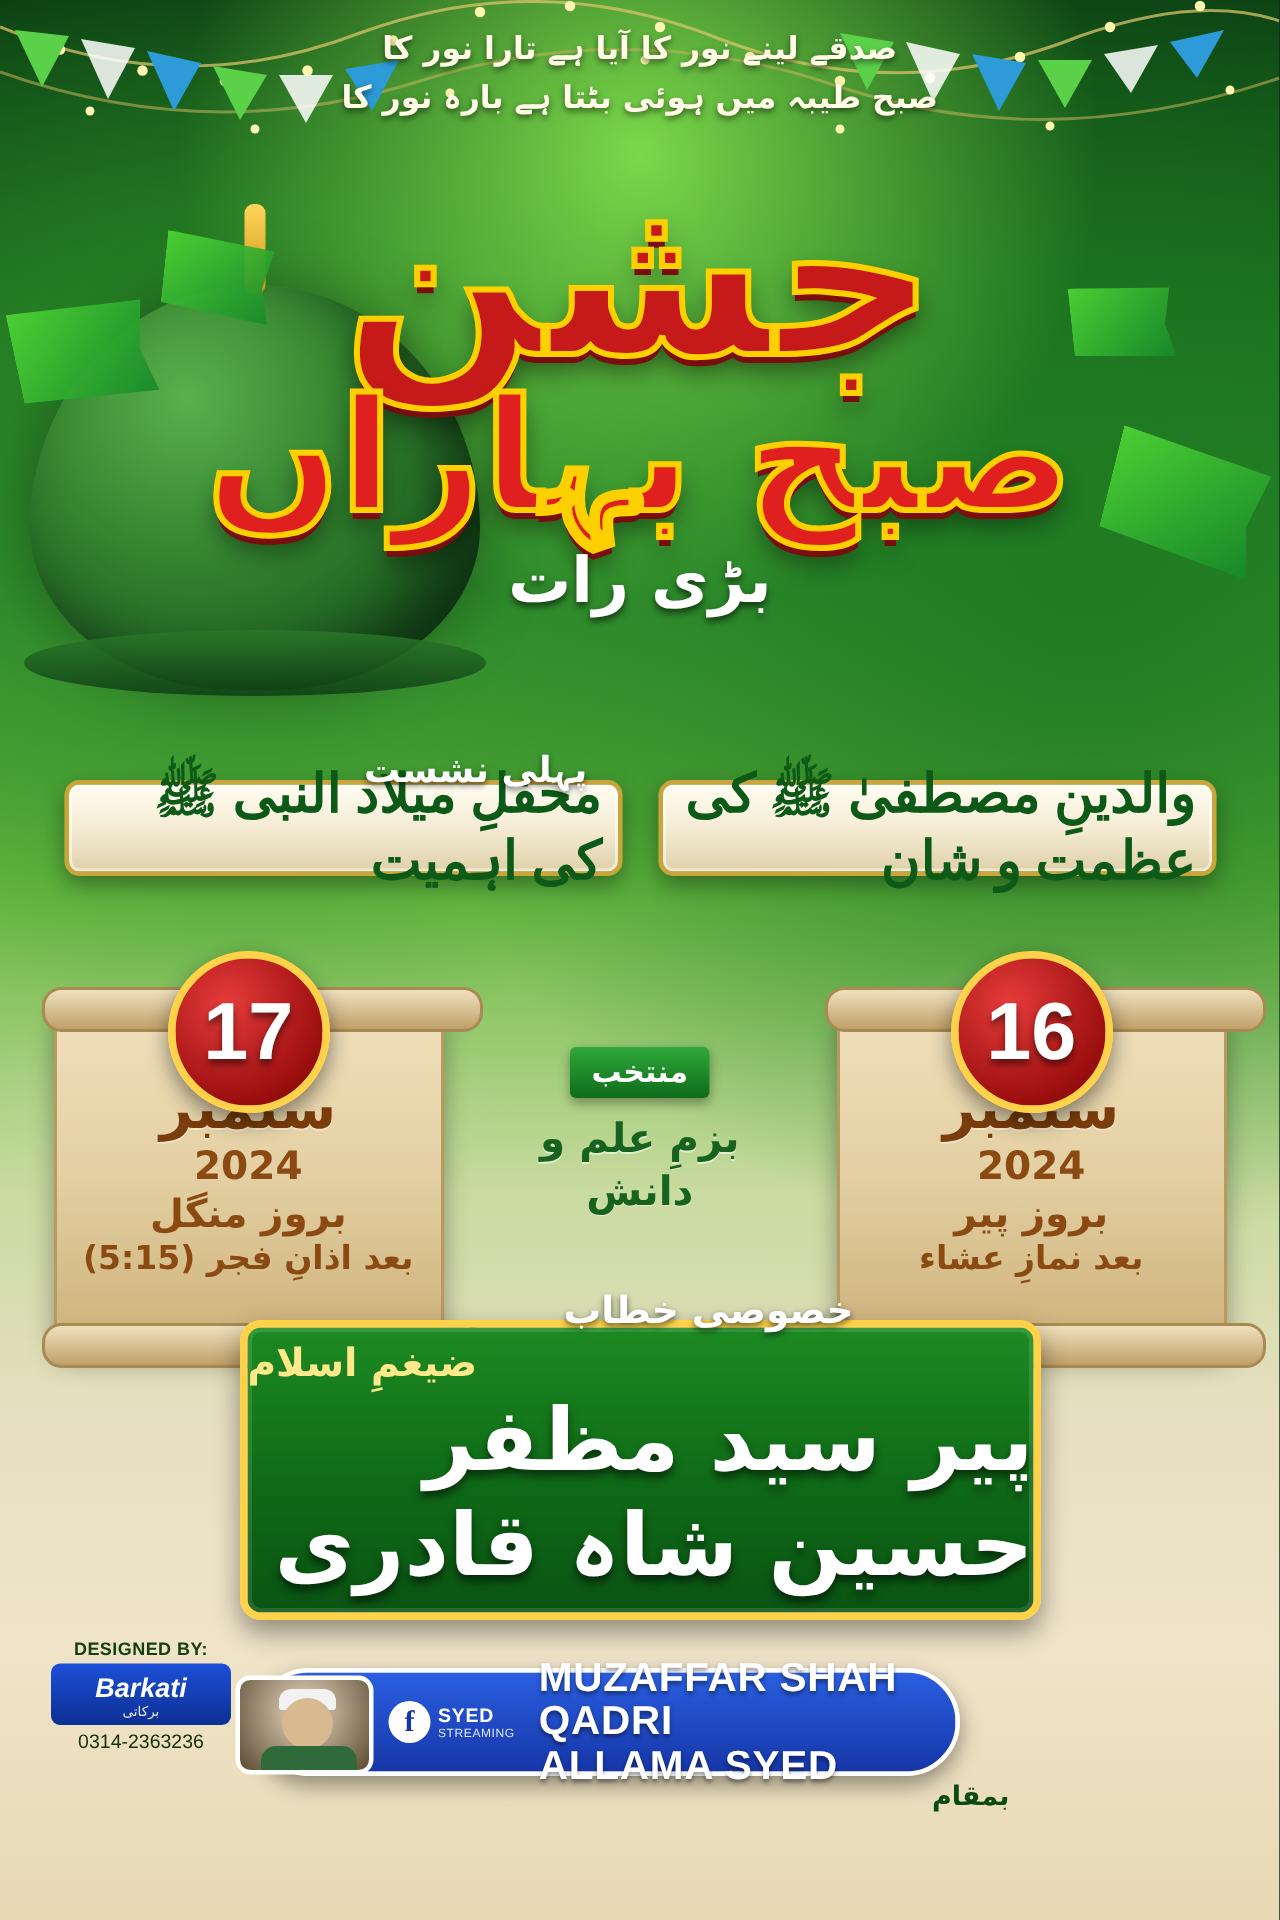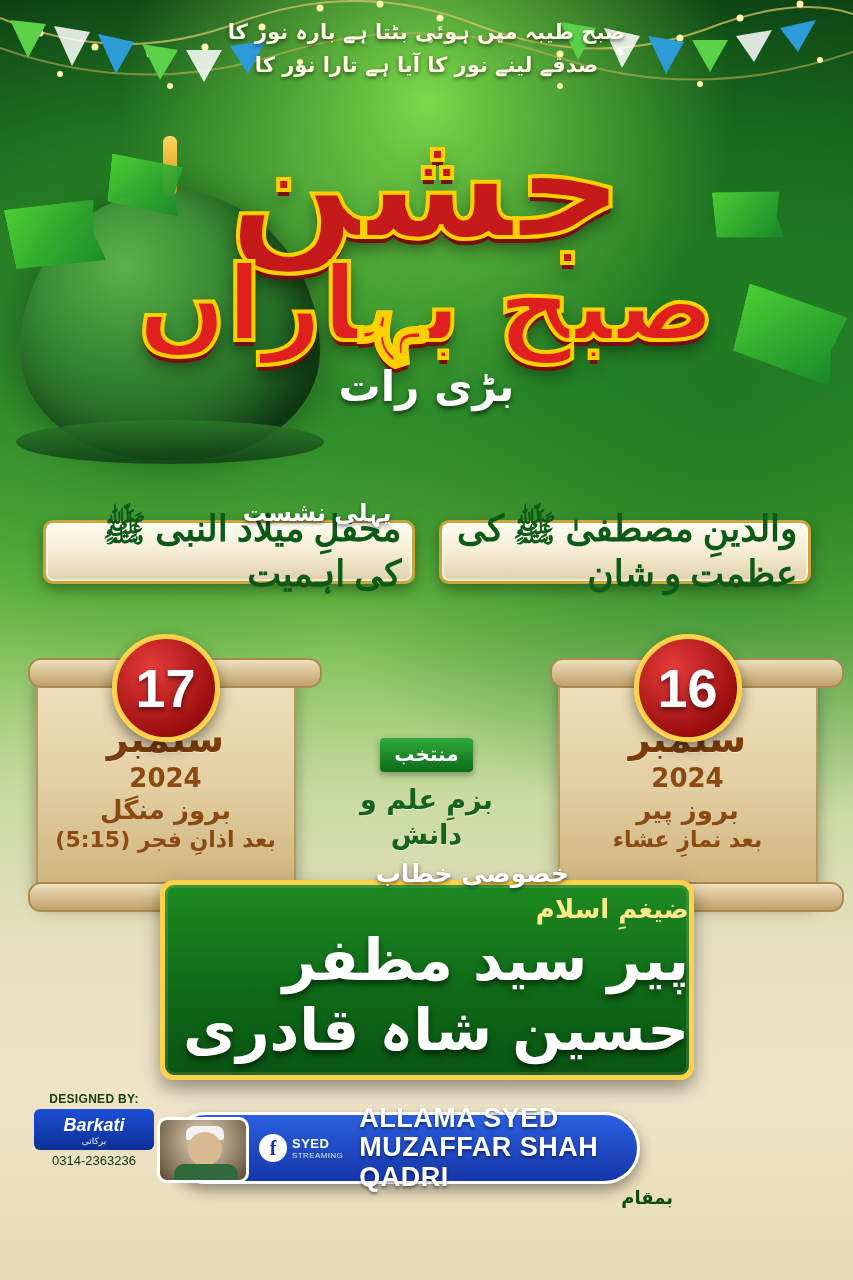--- a/index.html
+++ b/index.html
@@ -188,21 +188,21 @@
     background: radial-gradient(circle at 35% 30%, #e63b3b, #9d0f0f 70%, #6d0707 100%);
     border: 5px solid #ffd24a;
     box-shadow: 0 6px 14px rgba(0,0,0,.45);
     display:flex; align-items:center; justify-content:center;
     color:#fff; font-size: 54px; font-weight: bold;
     font-family: "Liberation Sans", sans-serif;
     text-shadow: 0 3px 5px rgba(0,0,0,.5);
     z-index: 3;
   }
   .mid-note {
-    width: 150px; margin-top: 108px; text-align:center; direction: rtl;
+    width: 150px; margin-top: 68px; text-align:center; direction: rtl;
   }
   .mid-flag {
     display:inline-block;
     background: linear-gradient(180deg,#2fa93a,#0e6b1a);
     color:#fff; font-weight:bold; font-size:20px;
     font-family: "DejaVu Sans", sans-serif;
     padding: 4px 14px 6px; border-radius:4px;
     box-shadow: 0 3px 7px rgba(0,0,0,.35);
   }
   .mid-text {
@@ -214,21 +214,21 @@
   }
 
   
   .speaker-panel {
     position: absolute; top: 880px; left: 160px;
     width: 534px; height: 200px;
     background: linear-gradient(180deg,#1d8a22 0%, #0f6a17 55%, #0a5413 100%);
     border: 5px solid #ffd24a;
     border-radius: 14px;
     box-shadow: 0 8px 18px rgba(0,0,0,.4), inset 0 0 0 3px rgba(255,255,255,.12);
-    display:flex; flex-direction:column; align-items:flex-start; justify-content:center;
+    display:flex; flex-direction:column; align-items:flex-end; justify-content:center;
     direction: rtl;
   }
   .speaker-kicker {
     position:absolute; top:-26px; right: 120px;
     font-family: "DejaVu Sans", sans-serif;
     font-size: 25px; font-weight:bold; color:#ffffff;
     text-shadow: 0 2px 4px rgba(0,0,0,.6);
   }
   .speaker-title {
     font-family: "DejaVu Sans", sans-serif;
@@ -391,22 +391,22 @@
     <div class="dome-ring"></div>
     <div class="flag f1"></div>
     <div class="flag f2"></div>
   </div>
   <div class="flag f3"></div>
   <div class="flag f4"></div>
 
   <div class="faded-bg"></div>
 
   <div class="couplet">
+    <div>صدقے لینے نور کا آیا ہے تارا نور کا</div>
     <div>صبح طیبہ میں ہوئی بٹتا ہے بارہ نور کا</div>
-    <div>صدقے لینے نور کا آیا ہے تارا نور کا</div>
   </div>
 
   <div class="title-block">
     <div class="title-main">جشن</div>
     <div class="title-sub">صبح بہاراں</div>
     <div class="title-night">بڑی رات</div>
   </div>
 
   <div class="sessions">
     <div class="session">
@@ -469,20 +469,20 @@
       <div class="body"></div>
     </div>
     <div class="live-tag">
       <div class="fb-circle">f</div>
       <div>
         <div class="live-word">SYED</div>
         <div class="live-sub">STREAMING</div>
       </div>
     </div>
     <div class="live-name">
+      <div>MUZAFFAR SHAH QADRI</div>
       <div>ALLAMA SYED</div>
-      <div>MUZAFFAR SHAH QADRI</div>
     </div>
   </div>
 
   <div class="venue-tag">بمقام</div>
 
 </div>
 
 </body></html>

